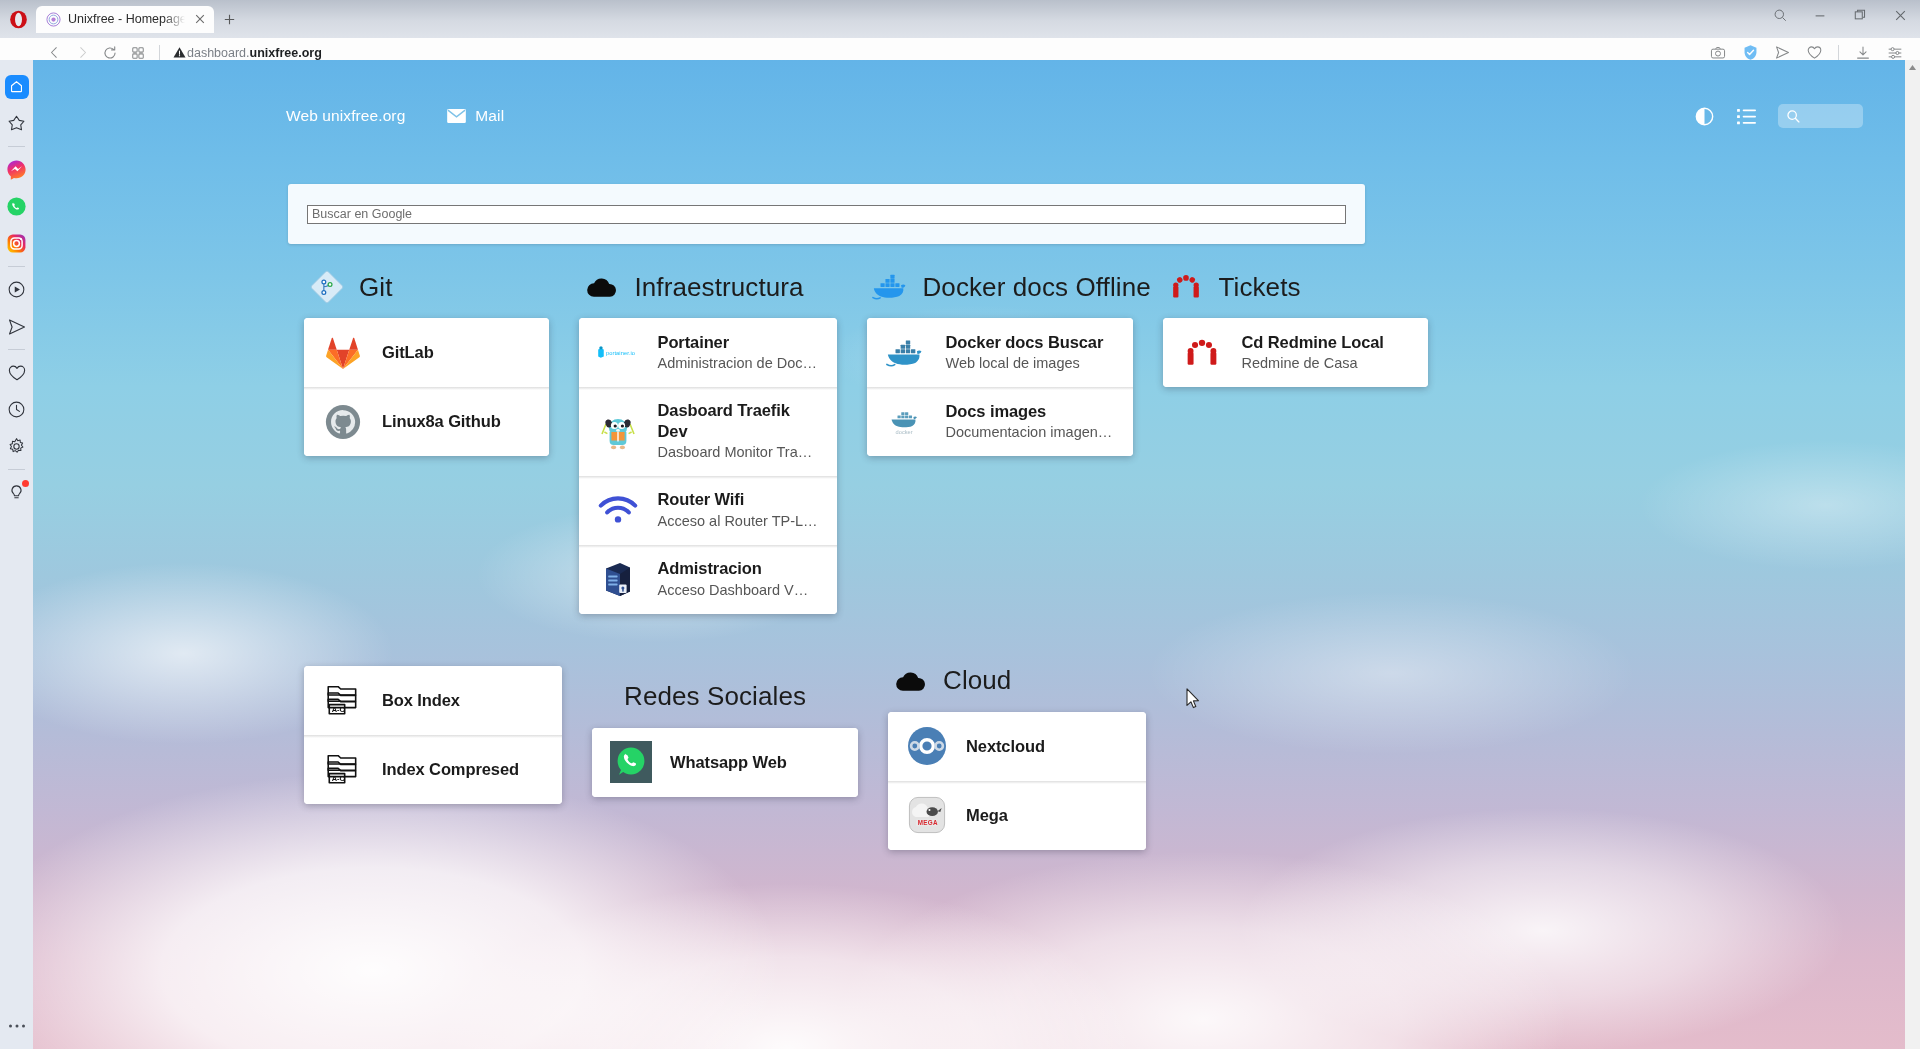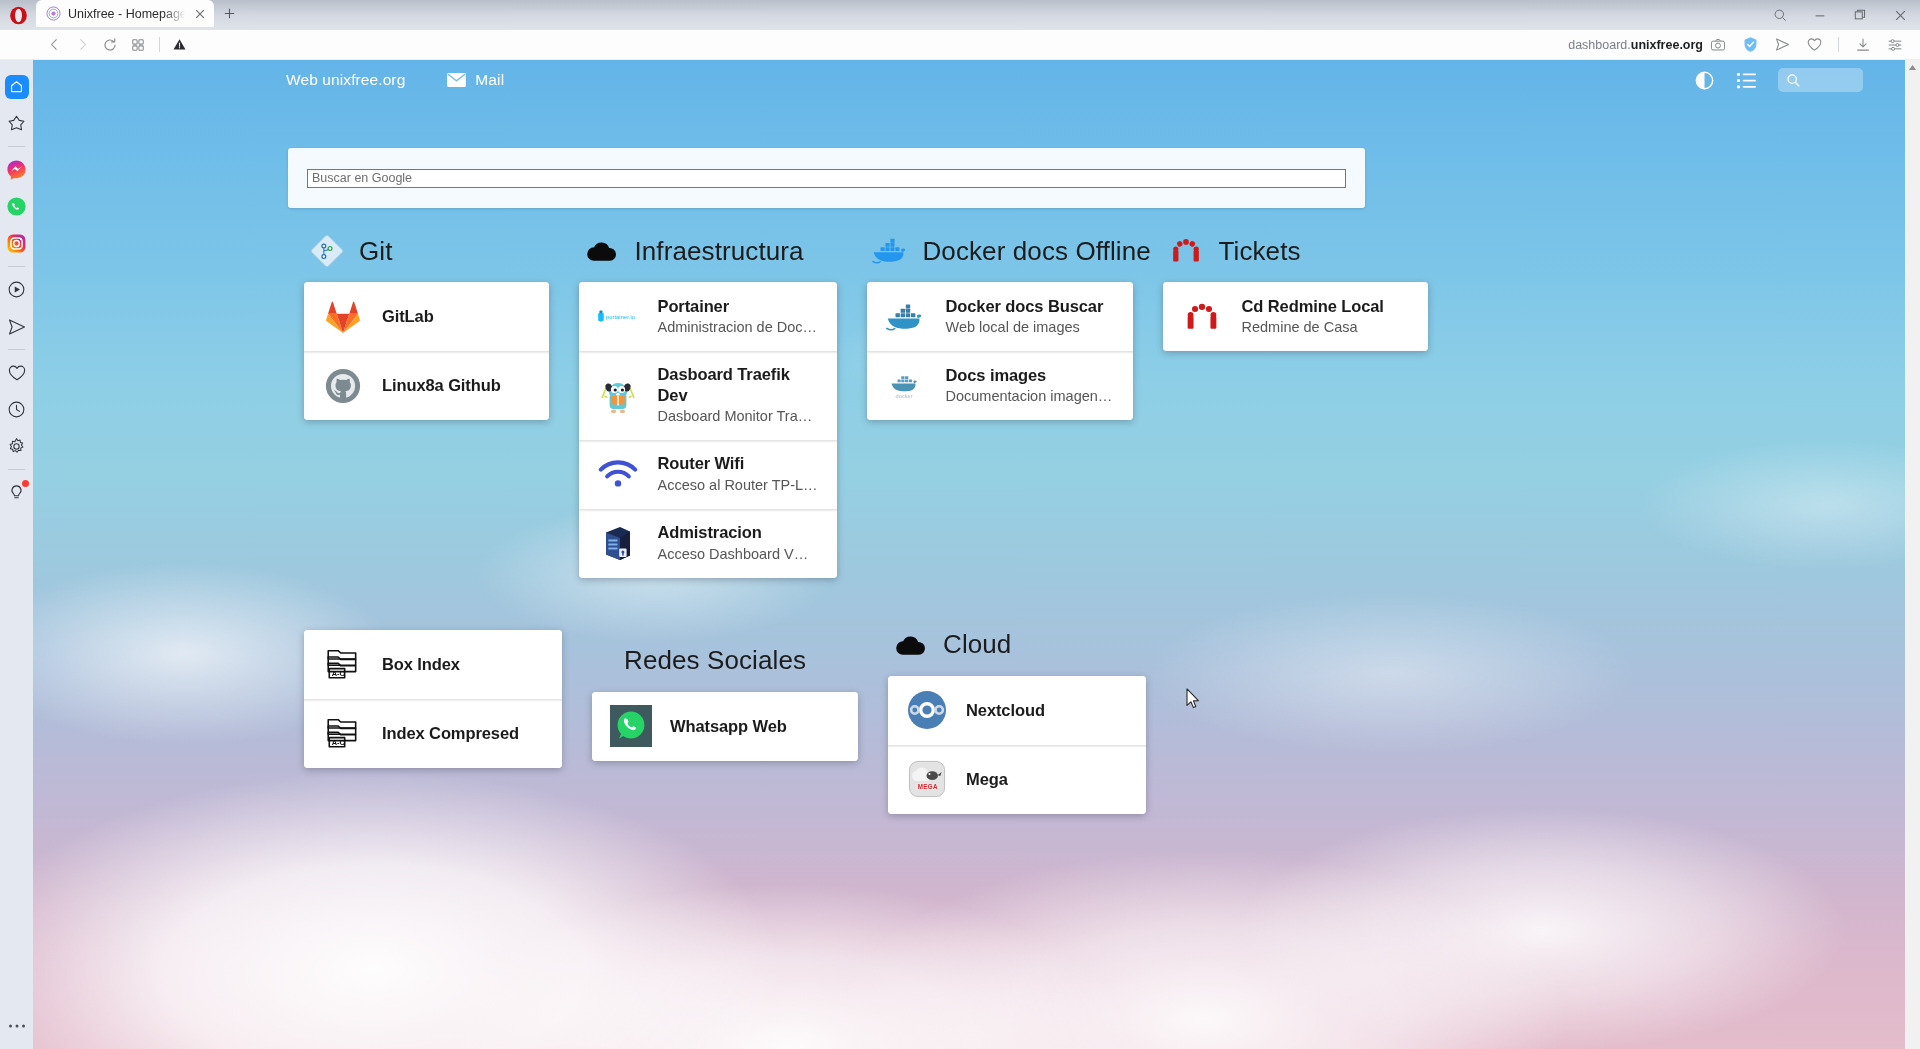--- a/index.html
+++ b/index.html
@@ -7,23 +7,23 @@
   body {
     font-family: "Liberation Sans", sans-serif;
     background: #ffffff;
     -webkit-font-smoothing: antialiased;
   }
 
   
   .browser { width: 1920px; height: 1049px; display: flex; flex-direction: column; position: relative; }
 
   .tabbar {
-    height: 30px;
+    height: 38px;
     background: linear-gradient(180deg, #b9c0cb 0%, #d5dae2 55%, #dfe3ea 100%);
-    display: flex; align-items: flex-start; position: relative; flex: none;
+    display: flex; align-items: center; position: relative; flex: none;
   }
   .opera-logo {
     width: 36px; height: 30px; display: flex; align-items: center; justify-content: center;
   }
   .opera-logo svg { display:block; }
   .tab {
     height: 27px; width: 178px; background: #fdfdfd; border-radius: 6px 6px 0 0;
     display: flex; align-items: center; padding: 0 6px 0 10px; gap: 7px;
     position: relative; font-size: 12.5px; color: #2b2b2b;
   }
@@ -38,21 +38,21 @@
   .winctl { position: absolute; right: 0; top: 0; height: 30px; display: flex; align-items: center; gap: 0; }
   .winctl .wbtn { width: 40px; height: 30px; display: flex; align-items: center; justify-content: center; opacity: .72; }
 
   .navbar {
     height: 30px; background: #fdfdfd; display: flex; align-items: center;
     padding: 0 10px 0 40px; gap: 0; flex: none; border-bottom: 1px solid #eceef0;
   }
   .nbtn { width: 28px; height: 26px; display:flex; align-items:center; justify-content:center; opacity:.62; }
   .nbtn.dim { opacity: .26; }
   .nav-sep { width: 1px; height: 15px; background: #d3d6da; margin: 0 7px; }
-  .addr { display:flex; align-items:center; gap:8px; flex:1; padding-left: 5px; font-size: 12.5px; justify-content: space-between; }
+  .addr { display:flex; align-items:center; flex:1; padding-left: 5px; font-size: 12.5px; }
   .addr-url { color: #7a7f86; }
   .addr-url b { color: #1d1f21; font-weight: 600; }
   .nav-right { display:flex; align-items:center; gap:2px; }
   .nav-right .nbtn { width: 30px; }
 
   
   .sidebar {
     position: absolute; left: 0; top: 60px; width: 33px; bottom: 0;
     background: #e4e9f1; display: flex; flex-direction: column; align-items: center;
     padding-top: 8px; gap: 0; z-index: 5;
@@ -91,20 +91,21 @@
   }
   .scrollbar .arrow-up { position:absolute; top:4px; left:0; right:0; display:flex; justify-content:center; }
   .page {
     position: absolute; inset: 0; right: 15px; overflow: hidden; z-index: 10;
   }
 
   
   .dash-head {
     height: 40px; display: flex; align-items: center; padding: 0 42px 0 253px; gap: 0;
     position: relative;
+    margin-top: 36px;
   }
   .dh-link { color: #fff; font-size: 15.5px; letter-spacing: .1px; display:flex; align-items:center; gap:9px; }
   .dh-link + .dh-link { margin-left: 42px; }
   .dh-right { margin-left: auto; display: flex; align-items: center; gap: 22px; }
   .dh-icon { width: 20px; height: 20px; display:flex; align-items:center; justify-content:center; }
   .dh-search {
     width: 85px; height: 24px; border-radius: 5px; background: rgba(255,255,255,.30);
     display: flex; align-items: center; padding-left: 8px;
   }
 

